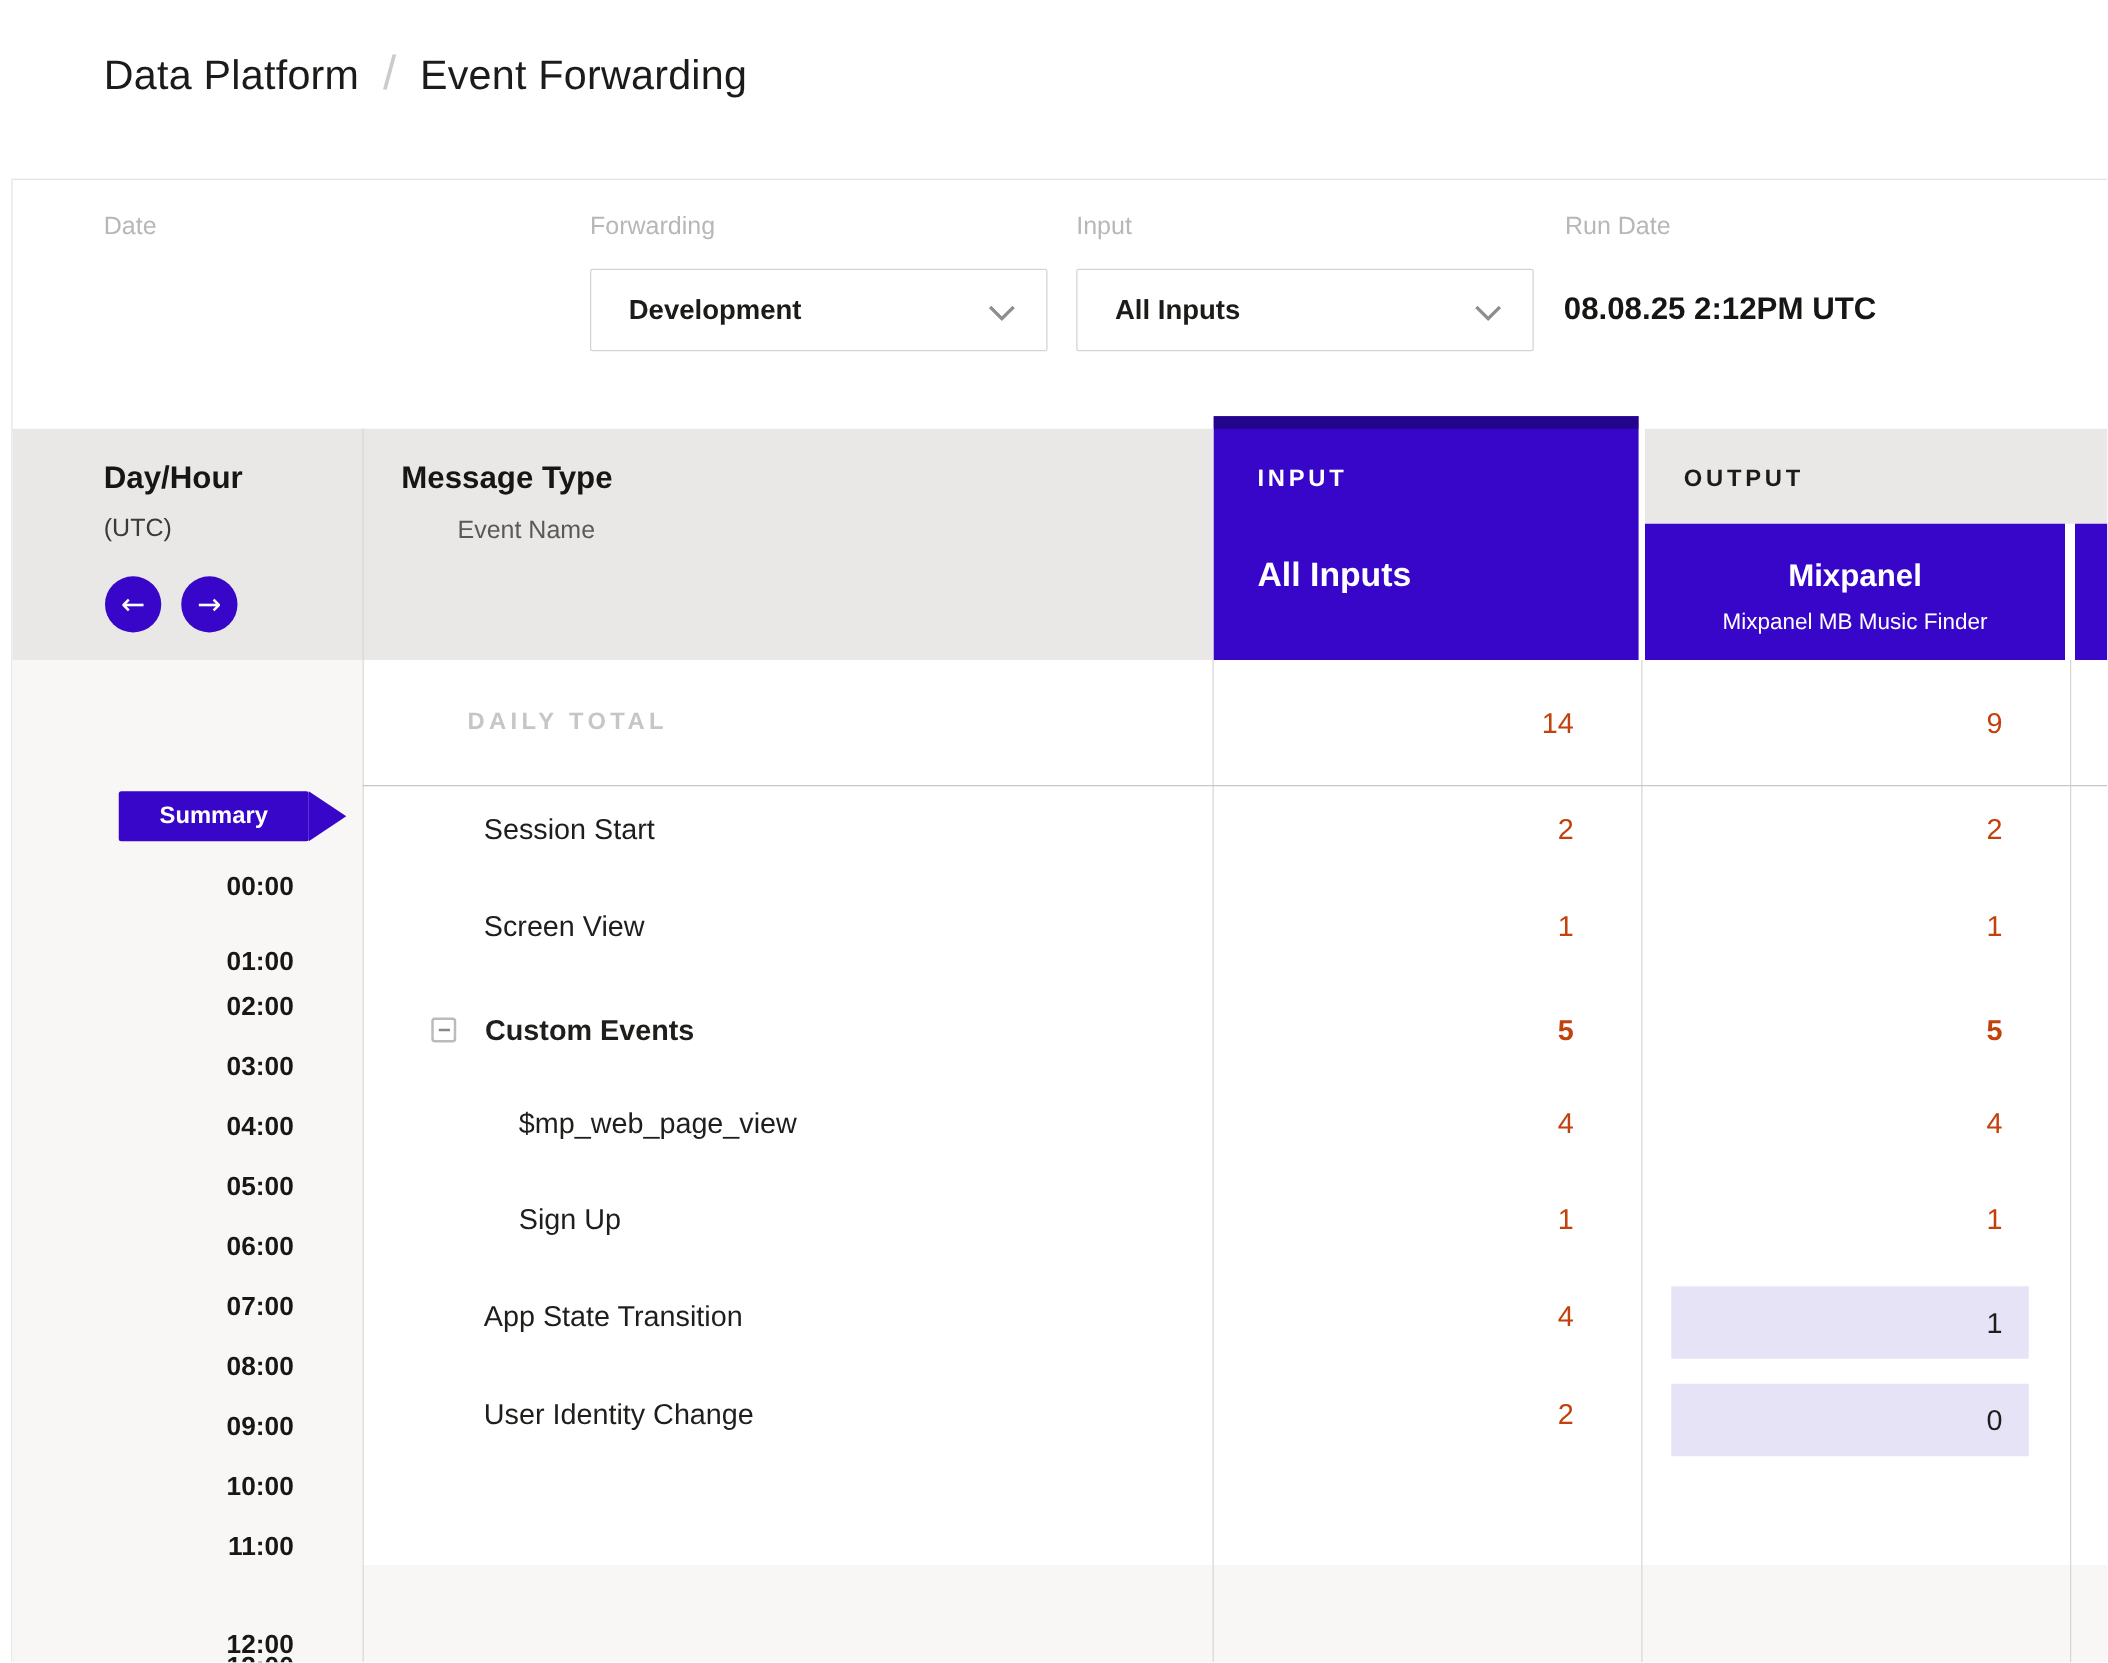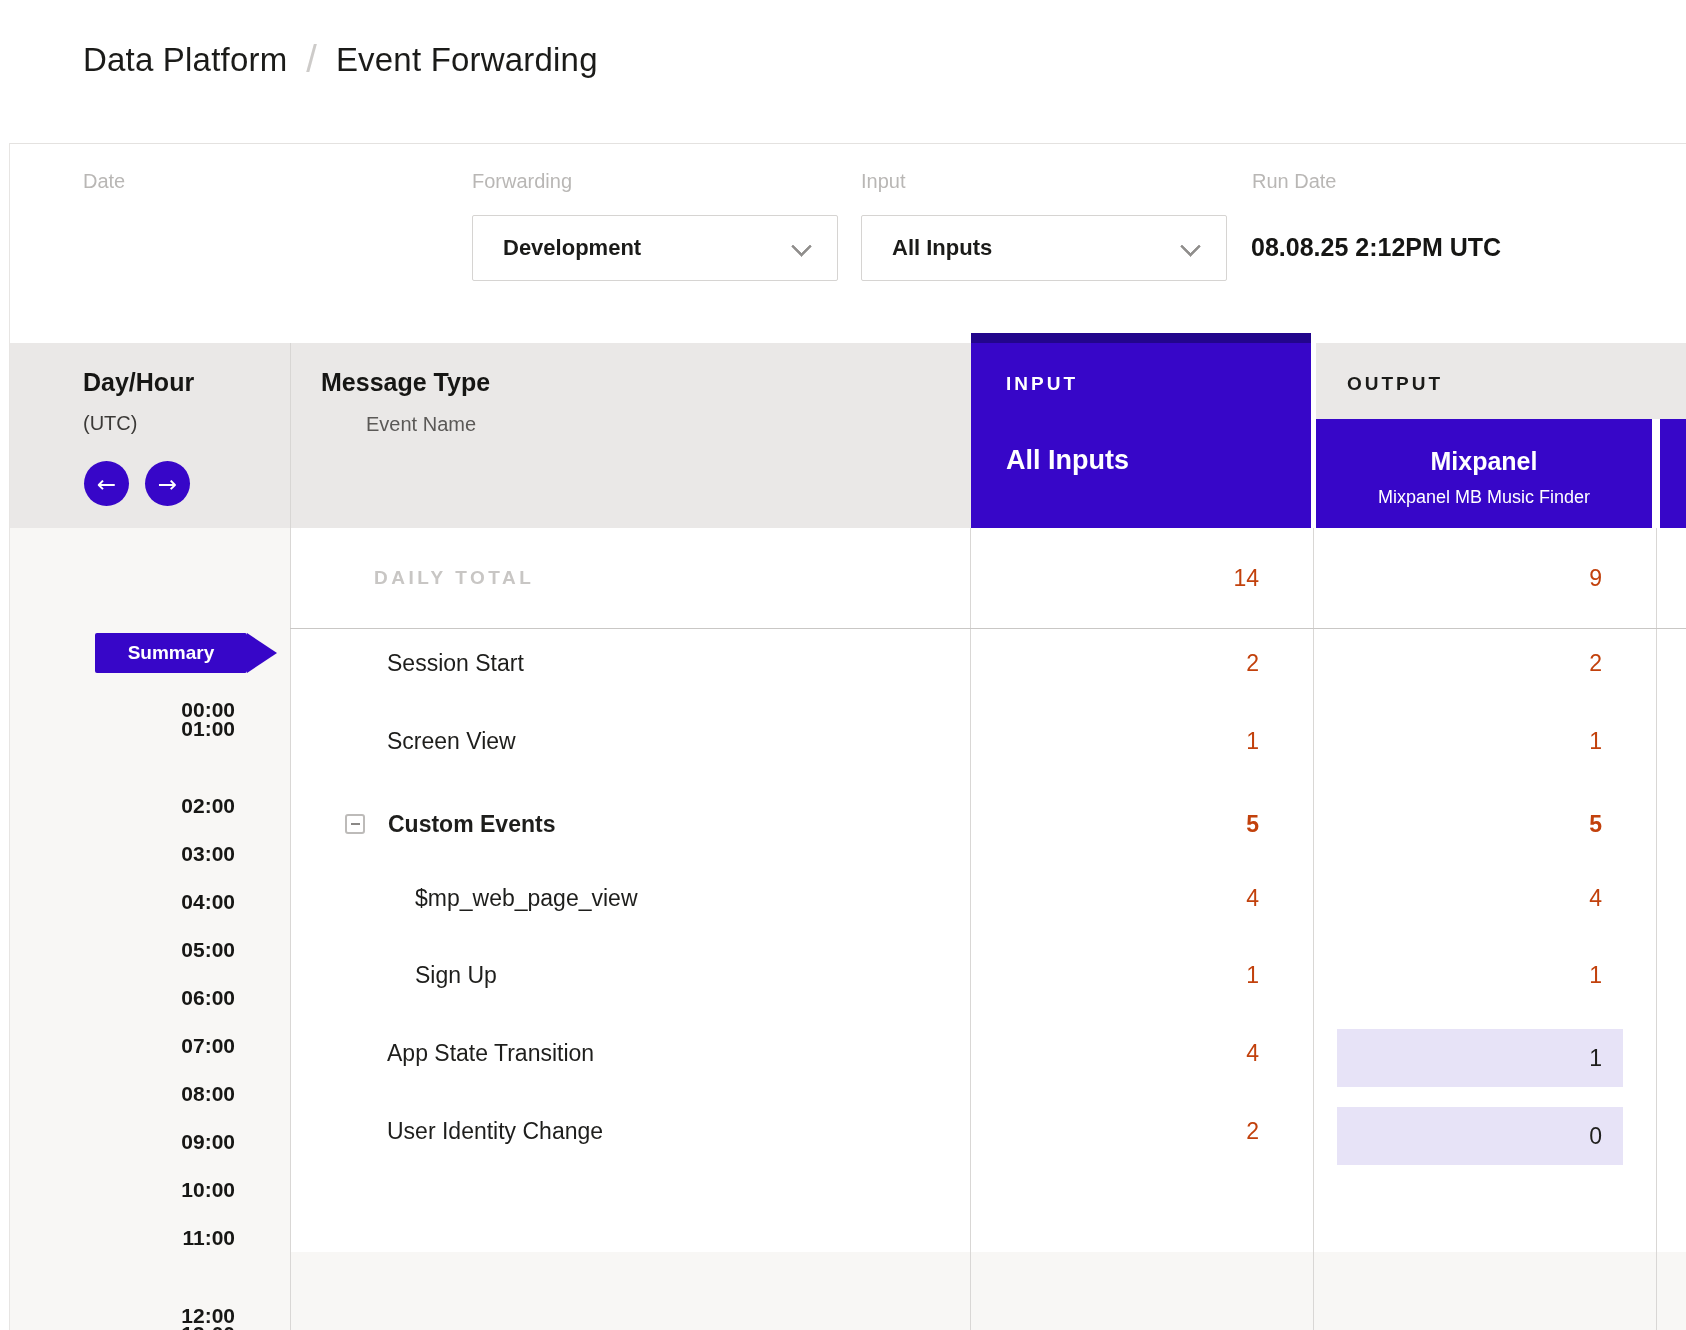--- a/index.html
+++ b/index.html
@@ -146,21 +146,21 @@
   <div class="vline" style="left:970px"></div>
   <div class="vline" style="left:1313px"></div>
   <div class="vline" style="left:1656px"></div>
   <div class="rowline"></div>
 
   <div class="summary-badge">Summary</div>
   <div class="summary-tip"></div>
 
   <div id="hours">
       <div class="hour" style="top: 697px;">00:00</div>
-      <div class="hour" style="top: 716px;">01:00</div>
+      <div class="hour" style="top: 757px;">01:00</div>
       <div class="hour" style="top: 793px;">02:00</div>
       <div class="hour" style="top: 841px;">03:00</div>
       <div class="hour" style="top: 889px;">04:00</div>
       <div class="hour" style="top: 937px;">05:00</div>
       <div class="hour" style="top: 985px;">06:00</div>
       <div class="hour" style="top: 1033px;">07:00</div>
       <div class="hour" style="top: 1081px;">08:00</div>
       <div class="hour" style="top: 1129px;">09:00</div>
       <div class="hour" style="top: 1177px;">10:00</div>
       <div class="hour" style="top: 1225px;">11:00</div>

